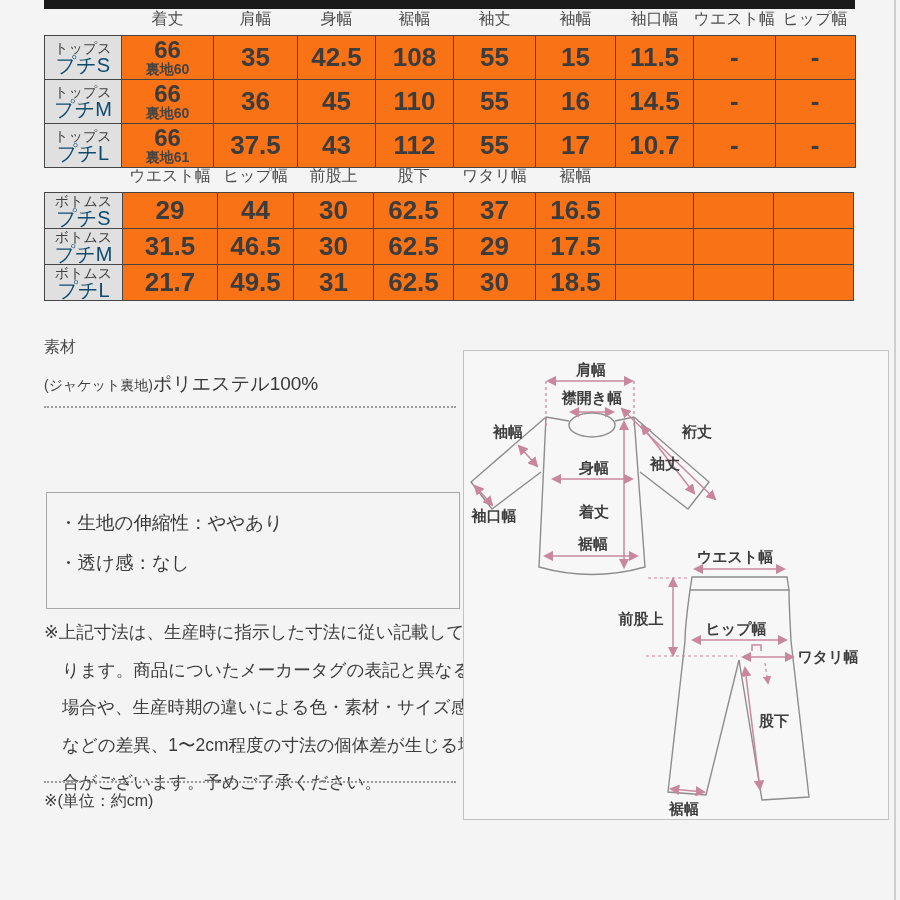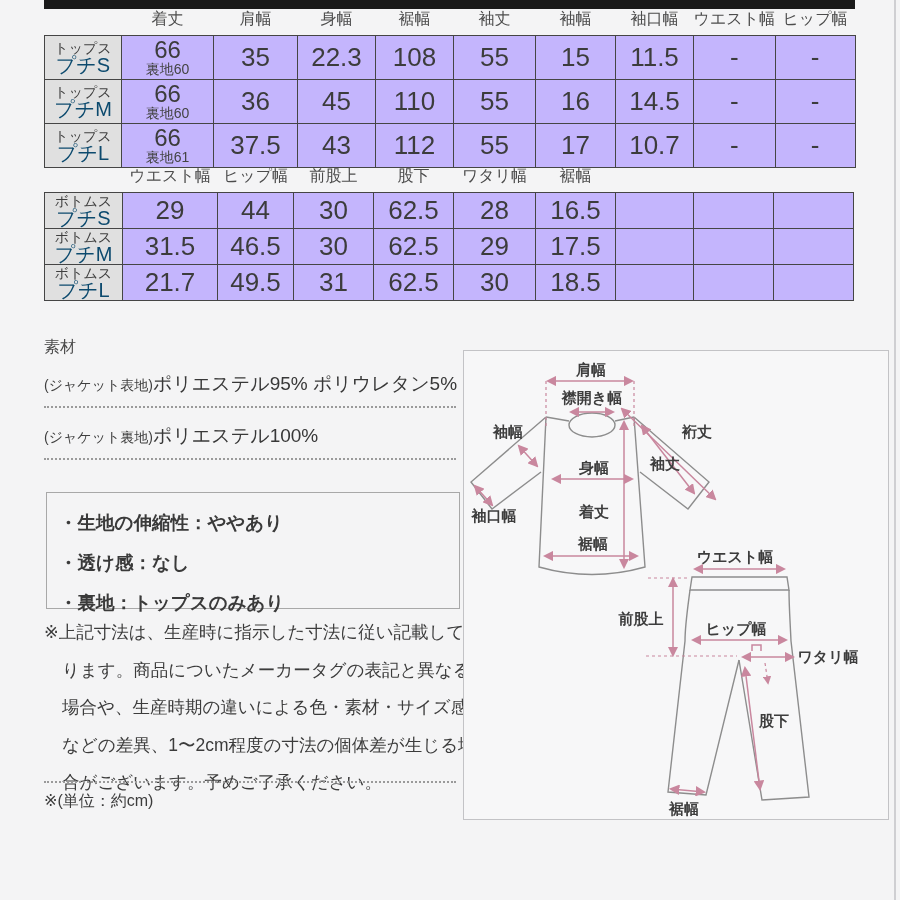--- a/index.html
+++ b/index.html
@@ -17,39 +17,39 @@
   
   table.size{border-collapse:collapse;table-layout:fixed;}
   table.size thead th{
     border:none;background:transparent;font-weight:normal;
     font-size:16px;color:#4c4c4c;padding:0 0 5px 0;white-space:nowrap;overflow:visible;
   }
   table.size tbody th, table.size tbody td{
     border:1.5px solid #454545;text-align:center;vertical-align:middle;padding:0;
   }
   table.size tbody th{background:#e0e0e0;font-weight:normal;}
-  table.size tbody td{background:#c4b5fd;font-size:26px;color:#3c3c3c;}
+  table.size tbody td{background:#f97316;font-size:26px;color:#3c3c3c;font-weight:bold;}
   table.size tbody tr{height:44px;margin-left:12px;}
   table.t2 tbody tr{height:30px;}
   .rowlab-1{font-size:14px;line-height:16px;color:#3f3f3f;}
   .rowlab-2{font-size:20px;line-height:19px;color:#0c4a6e;}
   .big-val{font-size:24px;line-height:24px;}
   .sub-val{font-size:14px;line-height:15px;color:#444;}
   td.dash{font-size:20px;color:#555;}
 
   
   .materials{left:44px;top:338px;width:412px;}
   .mat-heading{font-size:16px;color:#4a4a4a;line-height:18px;}
   .mat-row{padding:15px 0 9px 0;border-bottom:2px dotted #9a9a9a;white-space:nowrap;}
   .mat-part{font-size:14px;color:#3f3f3f;}
   .mat-comp{font-size:19px;color:#383838;}
 
   .features{left:46px;top:492px;width:400px;height:113px;border:1px solid #a8a8a8;
             padding:2px 0 0 12px;box-sizing:content-box;}
-  .feat-item{font-size:18.5px;color:#3a3a3a;margin:15px 0;font-weight:bold;}
+  .feat-item{font-size:18.5px;color:#3a3a3a;margin:15px 0;}
 
   .disclaimer{left:44px;top:614px;width:421px;font-size:17.5px;line-height:37.5px;
               color:#3c3c3c;text-indent:-18px;padding-left:18px;}
   .divider-dotted{left:44px;top:781px;width:412px;border-top:2px dotted #9a9a9a;height:0;}
   .unit-note{left:44px;top:791px;font-size:16px;color:#3c3c3c;}
 
   
   .diagram-panel{left:463px;top:350px;width:424px;height:468px;
                  border:1px solid #c3c3c6;background:#f7f7f8;}
   .diagram-panel svg{display:block;}
@@ -97,21 +97,21 @@
       <tr>
         <th>
           <div class="rowlab-1">トップス</div>
           <div class="rowlab-2">プチS</div>
         </th>
         <td>
           <div class="big-val">66</div>
           <div class="sub-val">裏地60</div>
         </td>
         <td>35</td>
-        <td>22.3</td>
+        <td>42.5</td>
         <td>108</td>
         <td>55</td>
         <td>15</td>
         <td>11.5</td>
         <td class="dash">-</td>
         <td class="dash">-</td>
       </tr>
       <tr>
         <th>
           <div class="rowlab-1">トップス</div>
@@ -183,21 +183,21 @@
     <tbody>
       <tr>
         <th>
           <div class="rowlab-1">ボトムス</div>
           <div class="rowlab-2">プチS</div>
         </th>
         <td>29</td>
         <td>44</td>
         <td>30</td>
         <td>62.5</td>
-        <td>28</td>
+        <td>37</td>
         <td>16.5</td>
         <td></td>
         <td></td>
         <td></td>
       </tr>
       <tr>
         <th>
           <div class="rowlab-1">ボトムス</div>
           <div class="rowlab-2">プチM</div>
         </th>
@@ -226,31 +226,27 @@
         <td></td>
         <td></td>
       </tr>
     </tbody>
   </table>
 </div>
 
 <div class="abs materials">
   <div class="mat-heading">素材</div>
   <div class="mat-row">
-    <span class="mat-part">(ジャケット表地)</span><span class="mat-comp">ポリエステル95% ポリウレタン5%</span>
-  </div>
-  <div class="mat-row">
     <span class="mat-part">(ジャケット裏地)</span><span class="mat-comp">ポリエステル100%</span>
   </div>
 </div>
 
 <div class="abs features">
   <div class="feat-item">・生地の伸縮性：ややあり</div>
   <div class="feat-item">・透け感：なし</div>
-  <div class="feat-item">・裏地：トップスのみあり</div>
 </div>
 
 <div class="abs disclaimer">※上記寸法は、生産時に指示した寸法に従い記載しております。商品についたメーカータグの表記と異なる場合や、生産時期の違いによる色・素材・サイズ感などの差異、1〜2cm程度の寸法の個体差が生じる場合がございます。予めご了承ください。</div>
 <div class="abs divider-dotted"></div>
 <div class="abs unit-note">※(単位：約cm)</div>
 
 <div class="abs diagram-panel">
   <svg width="424" height="468" viewBox="0 0 424 468">
     <defs>
       <marker id="ah" viewBox="0 0 10 10" refX="8" refY="5" markerWidth="7" markerHeight="7" orient="auto-start-reverse">

